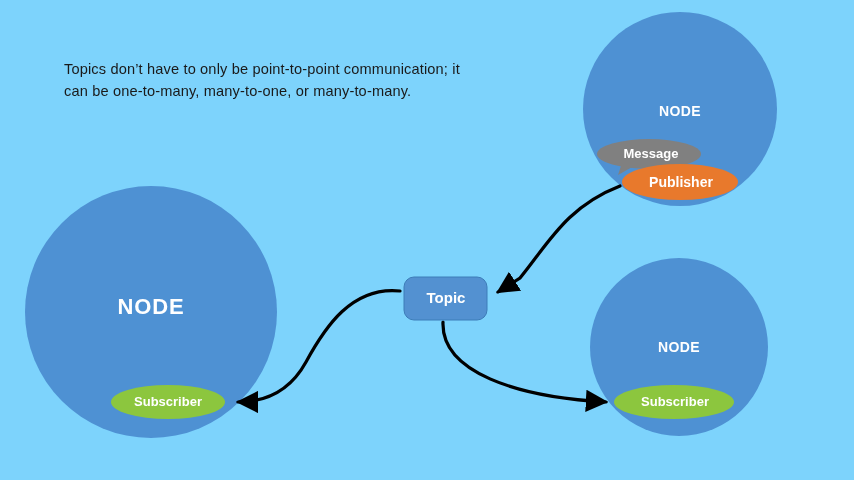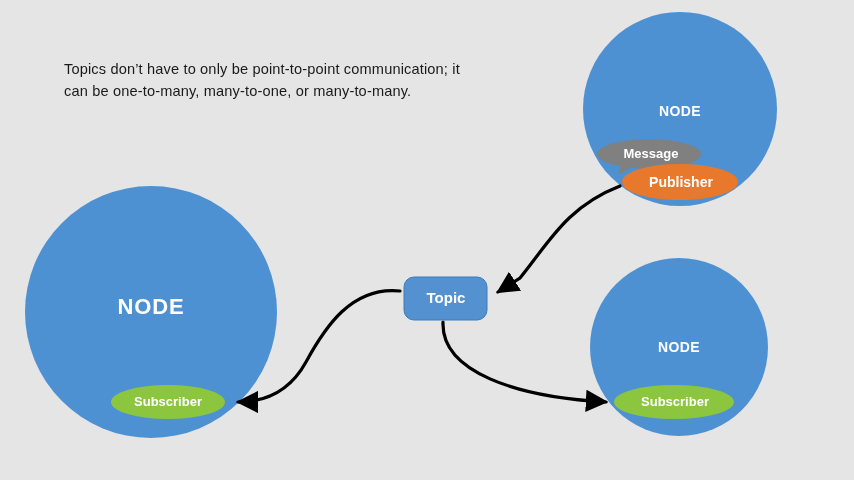--- a/index.html
+++ b/index.html
@@ -8,21 +8,21 @@
     padding: 0;
     background: #ffffff;
   }
   body {
     font-family: "Liberation Sans", sans-serif;
   }
   #slide {
     position: relative;
     width: 854px;
     height: 480px;
-    background: #e5e5e5;
+    background: #7dd3fc;
     overflow: hidden;
   }
   #diagram-svg {
     position: absolute;
     left: 0;
     top: 0;
     width: 854px;
     height: 480px;
   }
   .caption-text {

